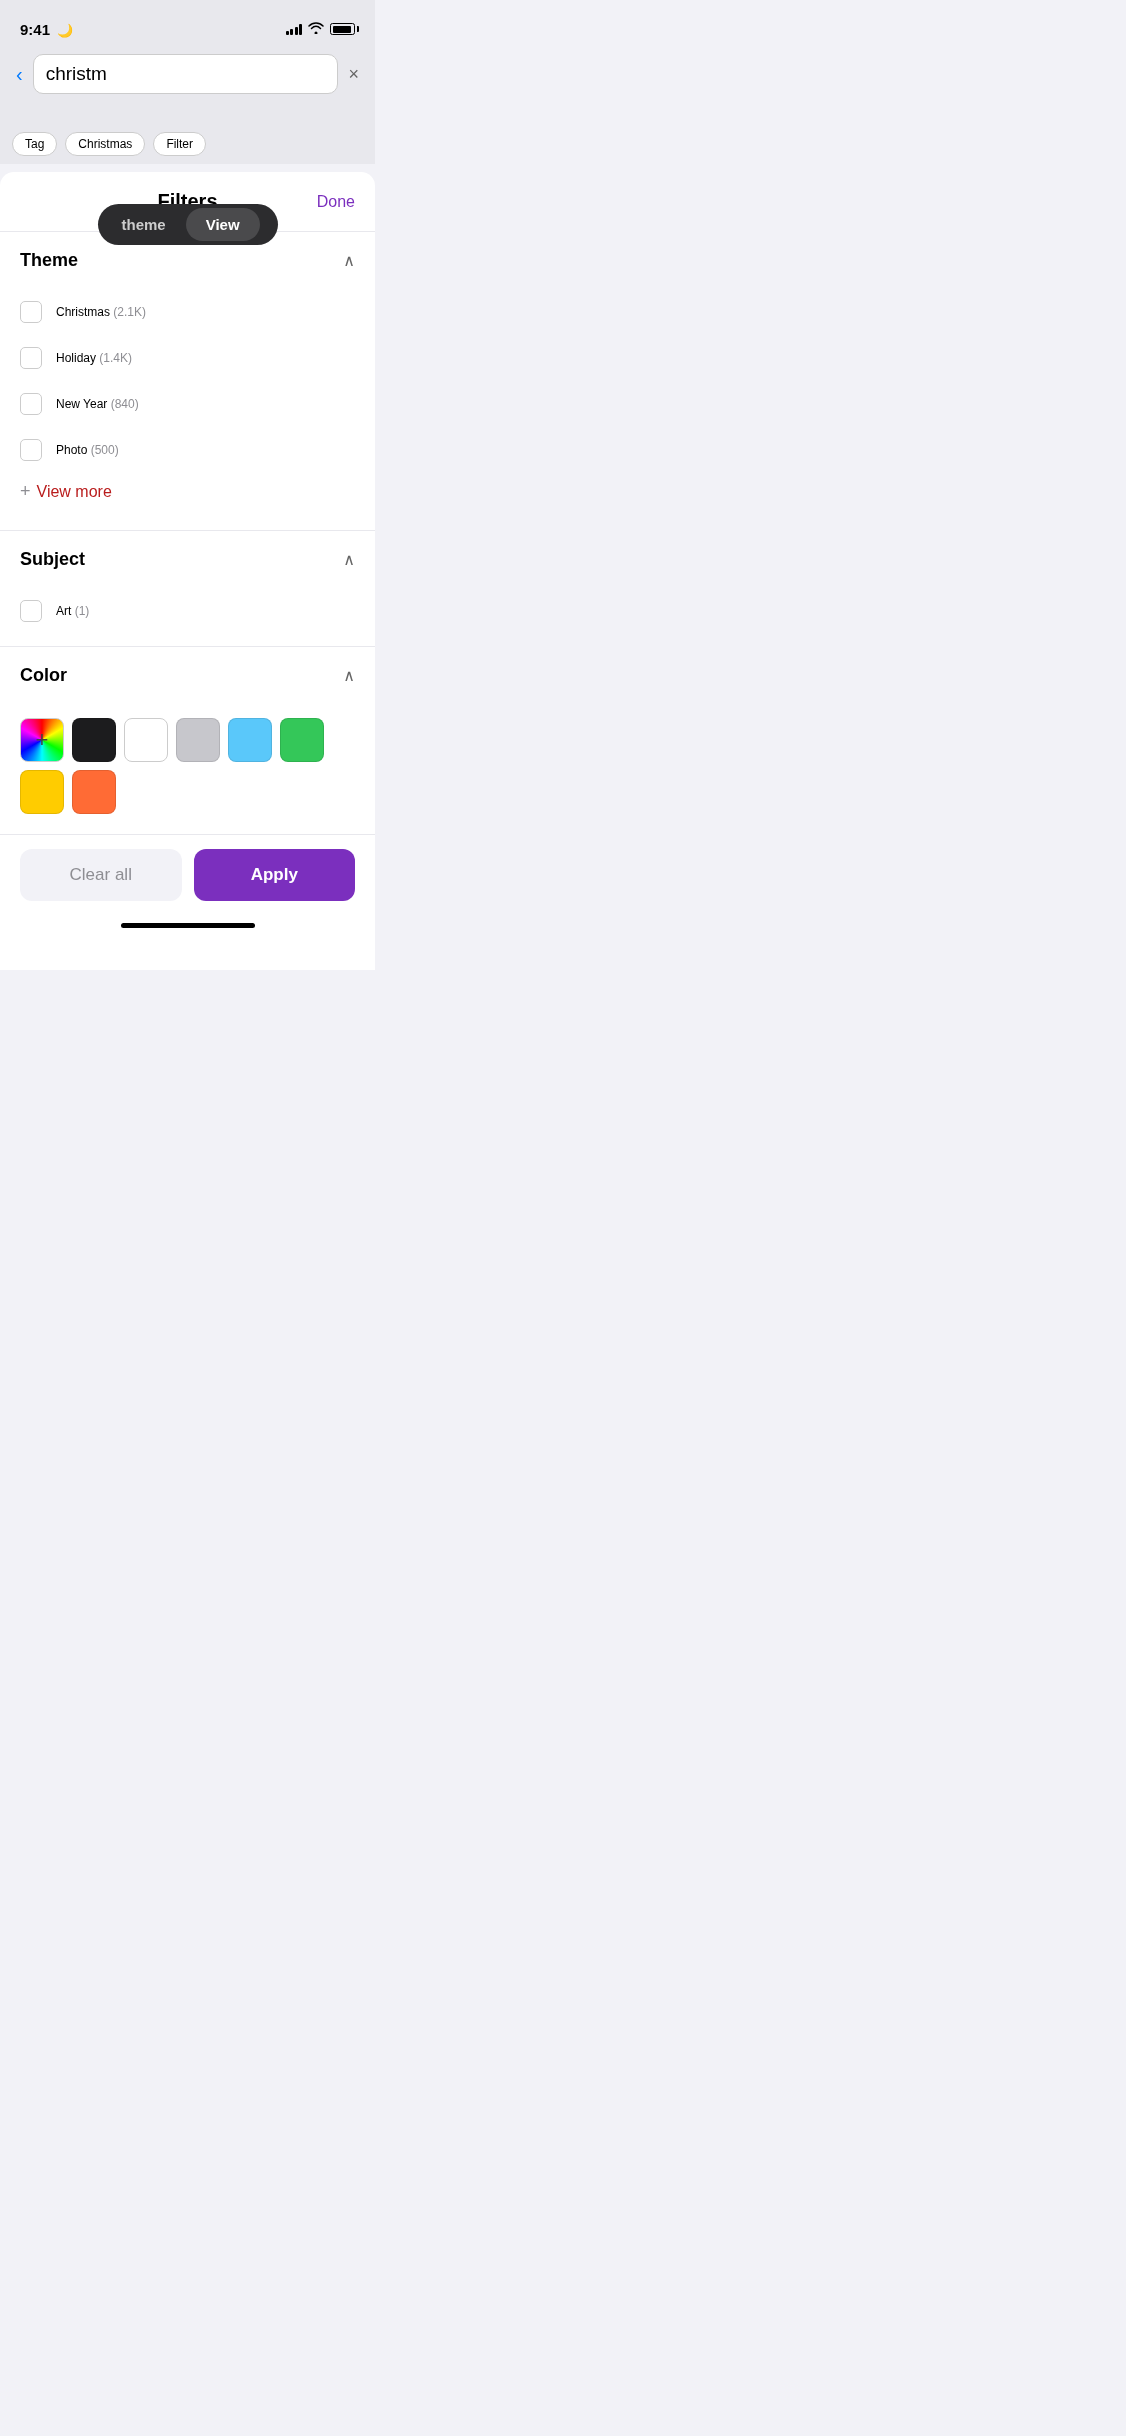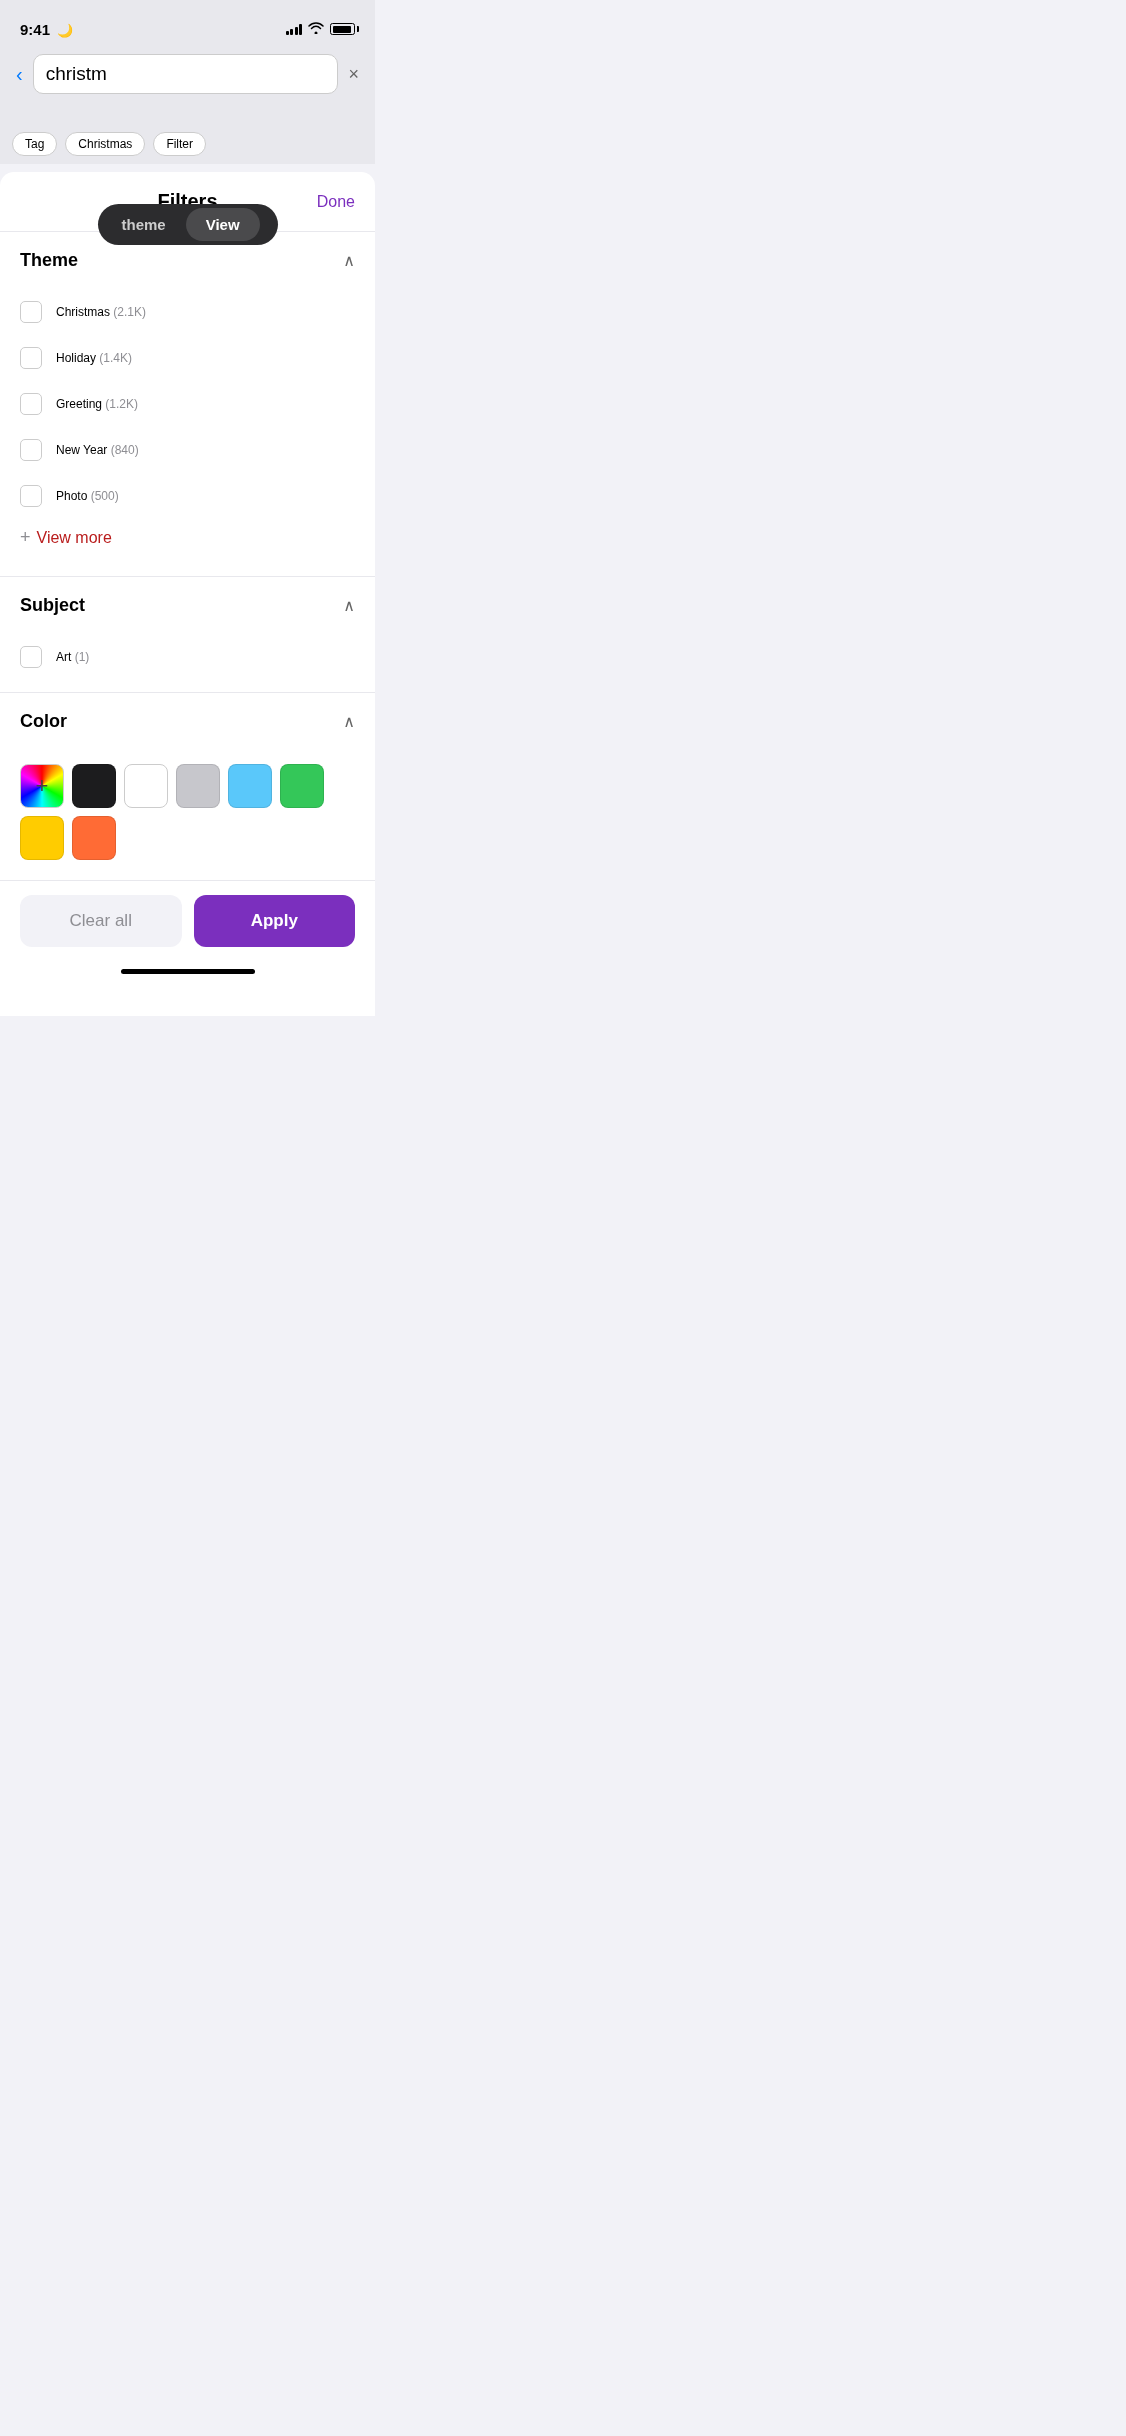--- a/index.html
+++ b/index.html
@@ -375,26 +375,20 @@
         </span>
       </div>
 
       <div class="filter-item">
         <div class="checkbox"></div>
         <span class="filter-label">
           Holiday <span class="filter-count">(1.4K)</span>
         </span>
       </div>
 
-      <div class="filter-item">
-        <div class="checkbox"></div>
-        <span class="filter-label">
-          Greeting <span class="filter-count">(1.2K)</span>
-        </span>
-      </div>
 
 
       <div class="filter-item">
         <div class="checkbox"></div>
         <span class="filter-label">
           New Year <span class="filter-count">(840)</span>
         </span>
       </div>
 
       <div class="filter-item">

